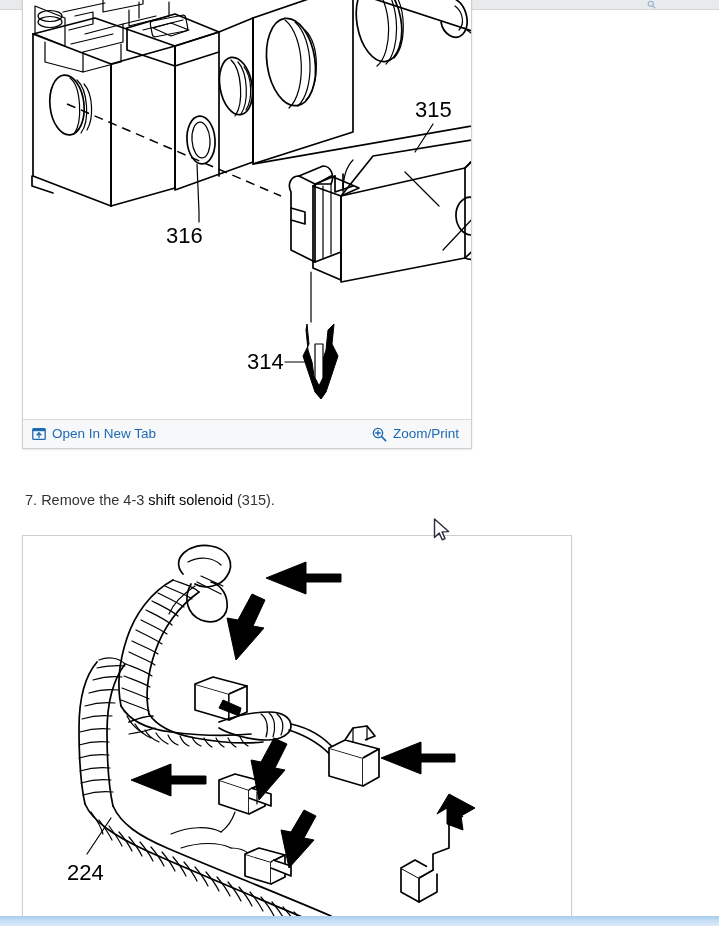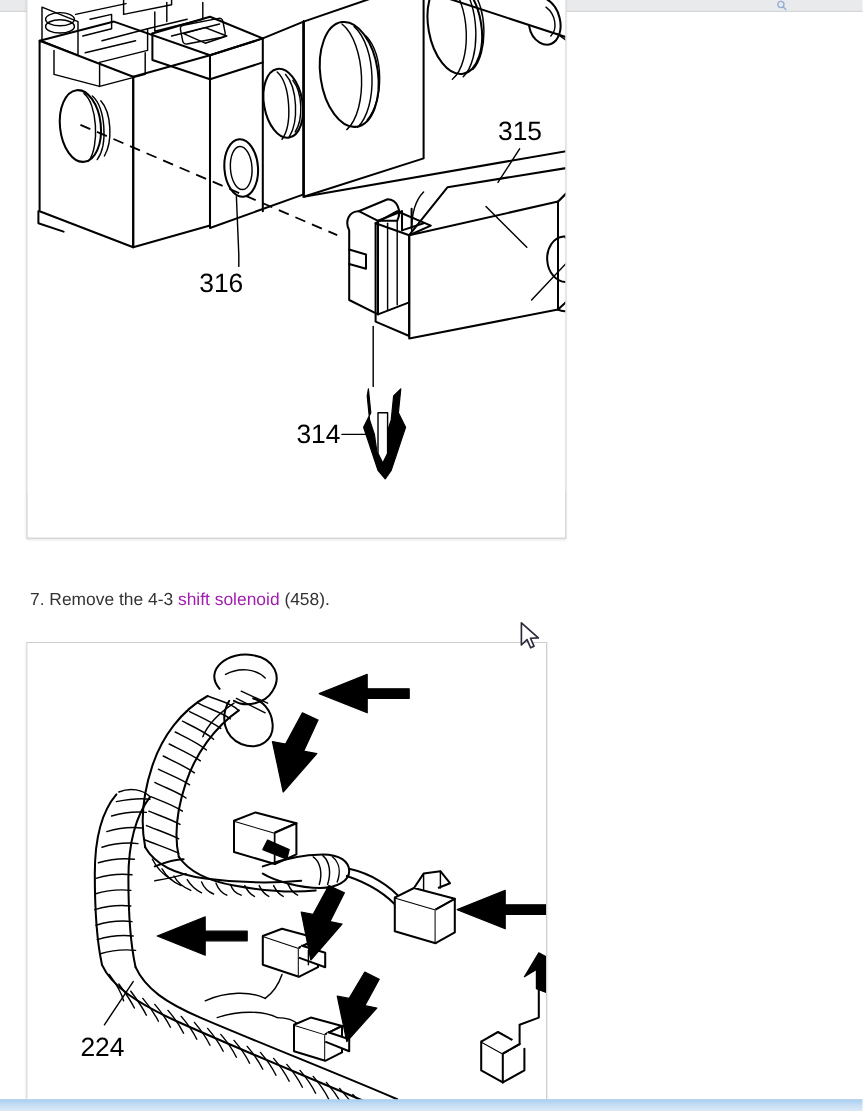--- a/index.html
+++ b/index.html
@@ -38,21 +38,21 @@
   }
 
   
   .figure-card {
     position: absolute;
     background: #ffffff;
     border: 1px solid #cfcfcf;
     box-shadow: 0 1px 2px rgba(0,0,0,.10);
   }
   #figure-1 { left: 22px; top: -11px; width: 450px; height: 450px; }
-  #figure-2 { left: 22px; top: 525px; width: 434px; height: 385px; text-align: center; }
+  #figure-2 { left: 22px; top: 525px; width: 550px; height: 385px; text-align: center; }
 
   .figure-viewport {
     position: absolute; left: 0; top: 0; right: 0;
     overflow: hidden;
     background: #fff;
   }
   #figure-1 .figure-viewport { height: 411px; }
   #figure-2 .figure-viewport { height: 385px; }
 
   .figure-svg { display: block; }
@@ -81,21 +81,21 @@
   
   .step-para {
     position: absolute;
     left: 25px; top: 466px;
     font-size: 14.5px;
     color: #333333;
     line-height: 1.35;
     white-space: nowrap;
   }
   .step-para .lnk {
-    color: #a21caf;
+    color: #000000;
     cursor: pointer;
   }
 
   
   .bottom-strip {
     position: absolute; left: 0; bottom: 0;
     width: 719px; height: 10px;
     background: linear-gradient(180deg,#a7cdee 0%, #c9e0f6 55%, #dceaf8 100%);
   }
 
@@ -239,27 +239,46 @@
             <path class="ln-t" d="M288 272 L288 322"></path>
             <path class="fillk" d="M284 324 L286 344 L280 356 L284 368 L288 380 L292 392 L298 399 L303 392 L307 380 L311 368 L315 356 L309 344 L311 324
                                      L305 330 L303 350 L299 362 L297 376 L294 382 L291 376 L289 362 L285 350 L283 330 Z"></path>
             <path class="fillw-t" d="M292 344 L300 344 L300 378 L296 386 L292 378 Z"></path>
             <text class="lbl2" x="224" y="369">314</text>
             <path class="ln-t" d="M262 362 L282 362"></path>
           </g>
         </svg>
       </div>
 
+      <div class="figure-toolbar">
+        <div class="tool-link">
+          <svg width="14" height="14" viewBox="0 0 14 14">
+            <rect x="0.8" y="1.6" width="12.4" height="10.8" rx="1" fill="none" stroke="#1f69b3" stroke-width="1.3"></rect>
+            <rect x="0.8" y="1.6" width="12.4" height="2.6" fill="#1f69b3"></rect>
+            <path d="M7 10.6 L7 6.2 M7 5.6 L5 8 M7 5.6 L9 8" fill="none" stroke="#1f69b3" stroke-width="1.3" stroke-linecap="round" stroke-linejoin="round"></path>
+          </svg>
+          <span>Open In New Tab</span>
+        </div>
+
+        <div class="tool-link">
+          <svg width="15" height="15" viewBox="0 0 15 15">
+            <circle cx="6" cy="6" r="4.6" fill="none" stroke="#1f69b3" stroke-width="1.4"></circle>
+            <path d="M6 3.7 L6 8.3 M3.7 6 L8.3 6" stroke="#1f69b3" stroke-width="1.3" stroke-linecap="round"></path>
+            <line x1="9.5" y1="9.5" x2="13.6" y2="13.6" stroke="#1f69b3" stroke-width="1.7" stroke-linecap="round"></line>
+          </svg>
+          <span>Zoom/Print</span>
+        </div>
+      </div>
     </div>
 
     <p class="step-para">
       <span>7.</span>
       <span>Remove the 4-3</span>
       <span class="lnk">shift solenoid</span>
-      <span>(458).</span>
+      <span>(315).</span>
     </p>
 
     <div class="figure-card" id="figure-2">
       <div class="figure-viewport">
         <svg class="figure-svg" width="516" height="385" viewBox="0 0 516 385">
           <rect x="0" y="0" width="516" height="385" fill="#fff"></rect>
 
           <path class="ln" d="M160 38 C146 22 168 6 188 10 C206 13 212 28 204 40 C198 50 182 54 172 48"></path>
           <path class="ln-t" d="M165 26 C176 20 190 21 198 29"></path>
           <path class="ln" d="M168 48 C160 62 164 78 178 84 C194 90 206 80 204 66 C203 56 196 48 188 46"></path>

